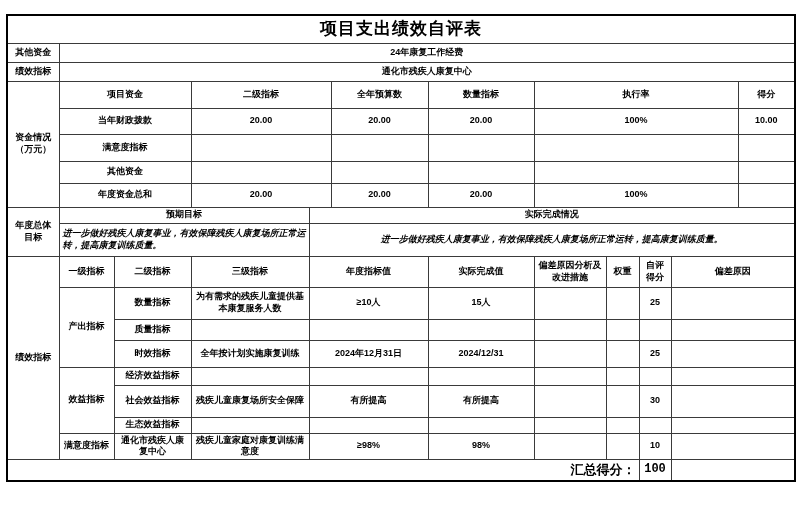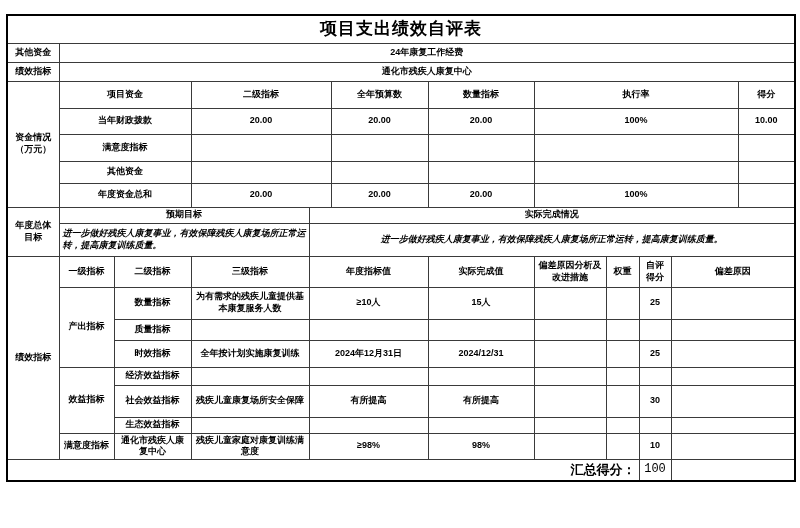--- a/index.html
+++ b/index.html
@@ -4,21 +4,21 @@
 <style>
   html,body{margin:0;padding:0;background:#fff;}
   body{width:800px;height:528px;font-family:"Liberation Sans",sans-serif;}
   .sheet{padding:14px 6px 0 6px;}
   table.form{border-collapse:collapse;table-layout:fixed;width:788px;border:2px solid #000;}
   td{border:1px solid #3a3a3a;font-size:9px;font-weight:bold;color:#000;text-align:center;vertical-align:middle;padding:1px 3px;line-height:1.3;overflow:hidden;word-break:break-all;}
   td.title-cell{font-size:17px;letter-spacing:1px;border-bottom:1px solid #3a3a3a;}
   td.left{text-align:left;}
   td.right{text-align:right;}
   td.sum-label{font-size:13px;}
-  td.sum-score{font-size:12px;font-weight:normal;font-family:"Liberation Mono","DejaVu Sans Mono",monospace;margin-left:14px;}
+  td.sum-score{font-size:12px;font-weight:bold;font-family:"Liberation Mono","DejaVu Sans Mono",monospace;margin-left:14px;}
   tr.h28{height:28px;} tr.h19{height:19px;} tr.h27{height:27px;} tr.h26{height:26px;}
   tr.h22{height:22px;} tr.h24{height:24px;margin-top:8px;} tr.h16{height:16px;} tr.h33{height:33px;font-style:italic;}
   tr.h31{height:31px;} tr.h32{height:32px;} tr.h21{height:21px;margin-left:20px;} tr.h18{height:18px;}
 </style>
 </head>
 <body>
 
 <div class="sheet">
 <table class="form">
   <colgroup>

